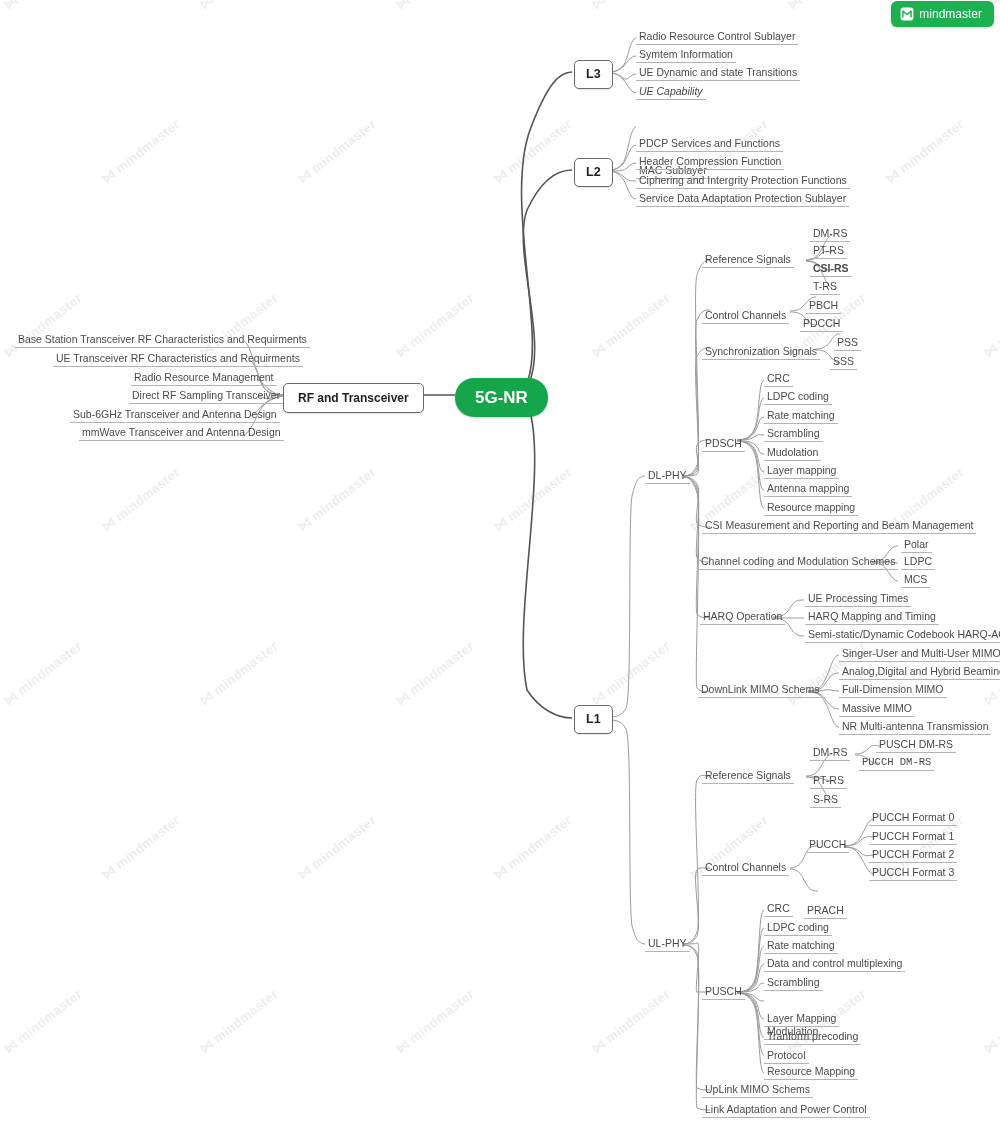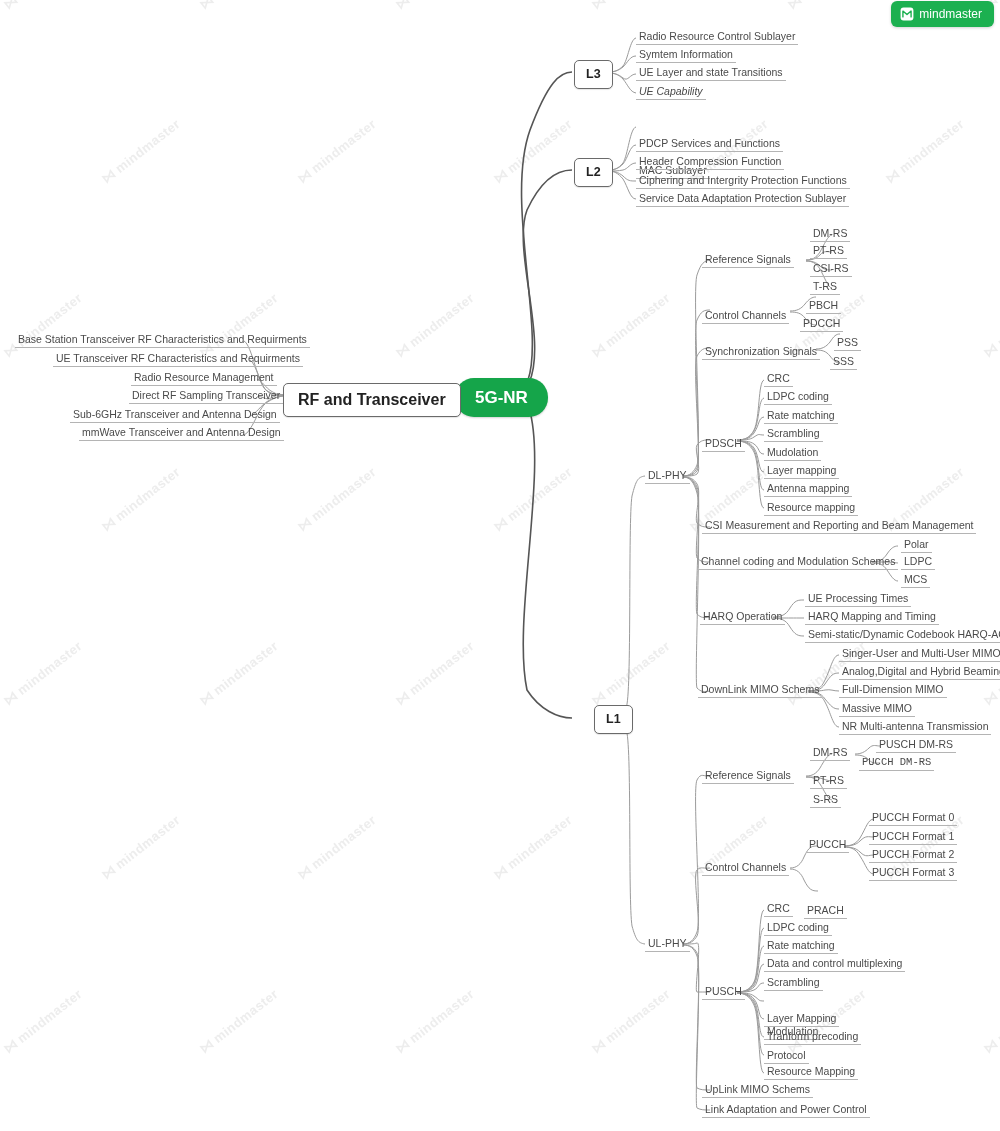--- a/index.html
+++ b/index.html
@@ -67,21 +67,21 @@
   .boxed {
     background: #ffffff;
     border: 1px solid #6a6a6a;
     border-radius: 5px;
     color: #222;
     font-weight: 700;
     font-size: 12.5px;
     padding: 7px 11px;
     box-shadow: 0 1px 1px rgba(0,0,0,.10);
   }
-  .boxed.big { font-size: 16px; padding: 8px 14px; }
+  .boxed.big { font-size: 12px; padding: 8px 14px; }
 
   
   .topic {
     color: #4a4a4a;
     font-size: 10.5px;
     padding: 1px 3px 2px 3px;
     border-bottom: 1px solid #b4b4b4;
   }
 
   
@@ -286,38 +286,38 @@
   <div class="node topic" style="left:15px; top:333px;">Base Station Transceiver RF Characteristics and Requirments</div>
   <div class="node topic" style="left:53px; top:352px;">UE Transceiver RF Characteristics and Requirments</div>
   <div class="node topic" style="left:131px; top:371px;">Radio Resource Management</div>
   <div class="node topic" style="left:129px; top:389px;">Direct RF Sampling Transceiver</div>
   <div class="node topic" style="left:70px; top:408px;">Sub-6GHz Transceiver and Antenna Design</div>
   <div class="node topic" style="left:79px; top:426px;">mmWave Transceiver and Antenna Design</div>
 
   <div class="node boxed" style="left:574px; top:60px;">L3</div>
   <div class="node topic" style="left:636px; top:30px;">Radio Resource Control Sublayer</div>
   <div class="node topic" style="left:636px; top:48px;">Symtem Information</div>
-  <div class="node topic" style="left:636px; top:66px;">UE Layer and state Transitions</div>
+  <div class="node topic" style="left:636px; top:66px;">UE Dynamic and state Transitions</div>
   <div class="node topic" style="left:636px; top:85px;font-style:italic;">UE Capability</div>
 
   <div class="node boxed" style="left:574px; top:158px;">L2</div>
   <div class="node topic" style="left:636px; top:132px;margin-top:32px;">MAC Sublayer</div>
   <div class="node topic" style="left:636px; top:137px;">PDCP Services and Functions</div>
   <div class="node topic" style="left:636px; top:155px;">Header Compression Function</div>
   <div class="node topic" style="left:636px; top:174px;">Ciphering and Intergrity Protection Functions</div>
   <div class="node topic" style="left:636px; top:192px;">Service Data Adaptation Protection Sublayer</div>
 
-  <div class="node boxed" style="left:574px; top:705px;margin-left:20px;">L1</div>
+  <div class="node boxed" style="left:574px; top:705px;">L1</div>
 
   <div class="node topic" style="left:645px; top:469px;">DL-PHY</div>
 
   <div class="node topic" style="left:702px; top:253px;">Reference Signals</div>
   <div class="node topic" style="left:810px; top:227px;">DM-RS</div>
   <div class="node topic" style="left:810px; top:244px;">PT-RS</div>
-  <div class="node topic" style="left:810px; top:262px;">CSI-RS</div>
+  <div class="node topic" style="left:810px; top:262px;font-weight:bold;">CSI-RS</div>
   <div class="node topic" style="left:810px; top:280px;">T-RS</div>
 
   <div class="node topic" style="left:702px; top:309px;">Control Channels</div>
   <div class="node topic" style="left:806px; top:299px;">PBCH</div>
   <div class="node topic" style="left:800px; top:317px;">PDCCH</div>
 
   <div class="node topic" style="left:702px; top:345px;">Synchronization  Signals</div>
   <div class="node topic" style="left:834px; top:336px;">PSS</div>
   <div class="node topic" style="left:830px; top:355px;">SSS</div>
 

